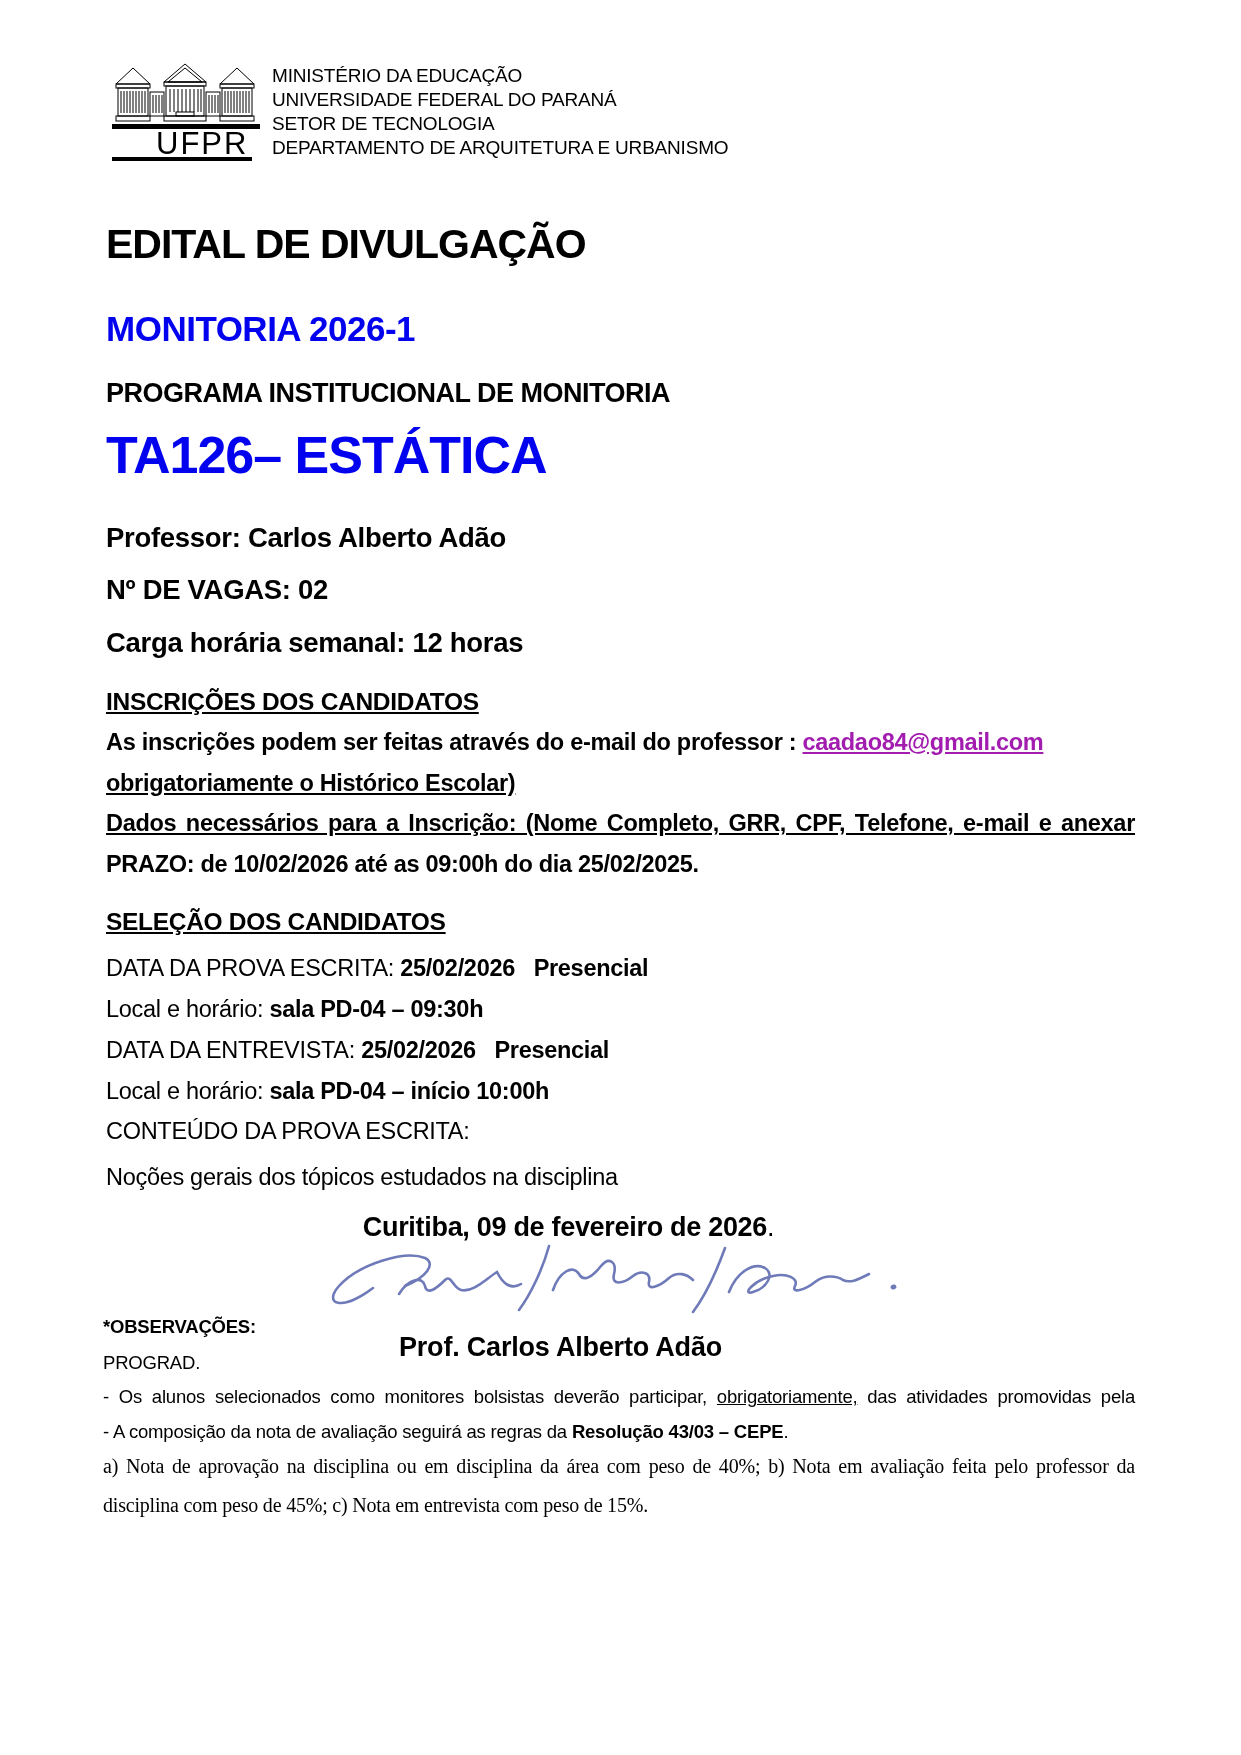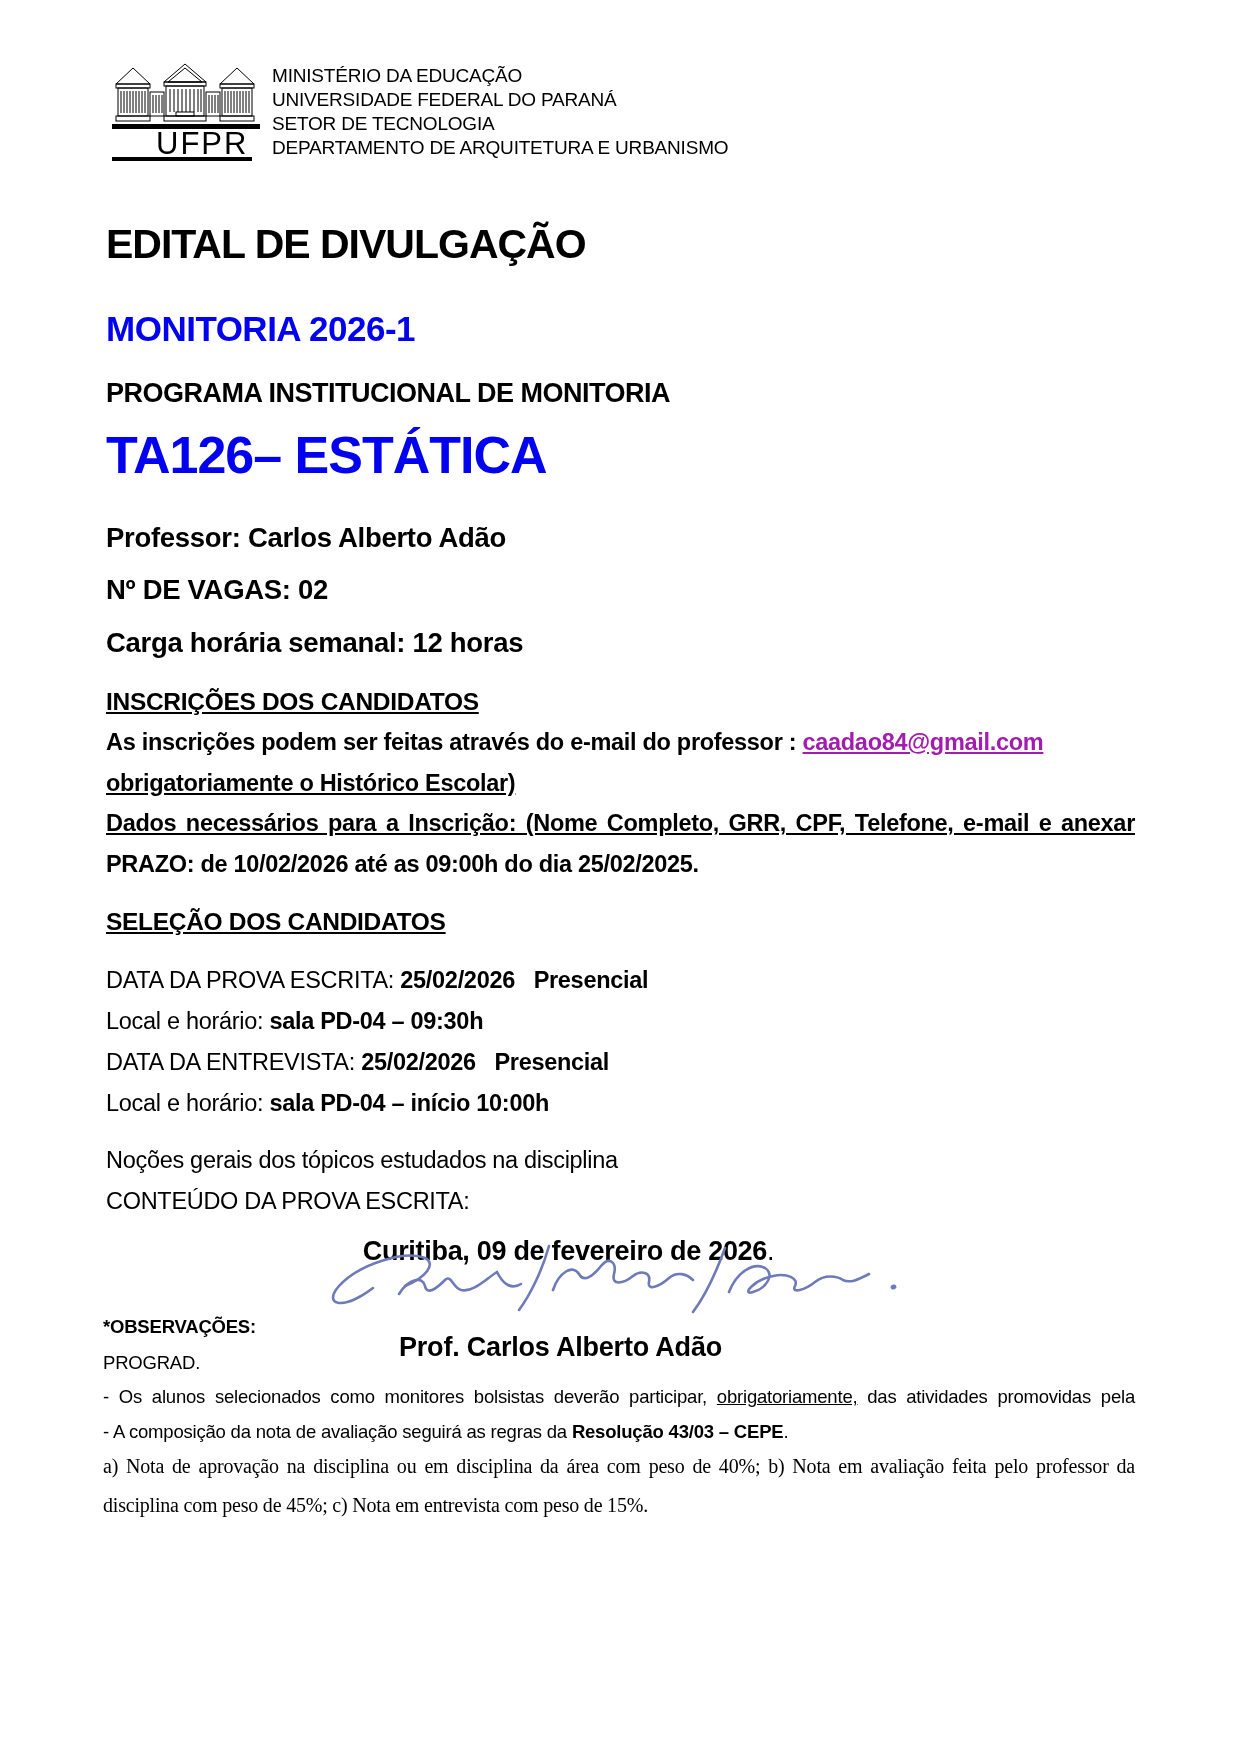--- a/index.html
+++ b/index.html
@@ -17,21 +17,21 @@
   .center-off{text-align:left;padding-right:104px;}
   .t-edital{margin-top:224px;font-size:41px;font-weight:bold;letter-spacing:-1px;line-height:1;}
   .t-monitoria{margin-top:46px;font-size:35px;font-weight:bold;letter-spacing:-0.5px;line-height:1;}
   .t-programa{margin-top:34px;font-size:27px;font-weight:bold;letter-spacing:-0.5px;line-height:1;}
   .t-course{margin-top:22px;font-size:52px;font-weight:bold;letter-spacing:-1px;line-height:1;}
   .blue{color:#0202ee;}
   #body-lines{margin-top:42px;}
   .line{font-size:23.5px;line-height:1.1;margin-bottom:15px;letter-spacing:-0.3px;white-space:pre-wrap;}
   .line.lg{font-size:27.5px;margin-bottom:22px;}
   .line.hd{font-size:24.5px;margin-bottom:14px;margin-top:31px;}
-  .line.gap{margin-top:32px;}
+  .line.gap{margin-top:20px;}
   .line.curitiba{font-size:27px;text-align:center;padding-right:104px;margin-top:22px;}
   .b{font-weight:bold;}
   .u{text-decoration:underline;}
   a.link{color:#a21caf;cursor:pointer;}
   .jlast{text-align:justify;text-align-last:justify;}
   
   .sig-wrap{position:absolute;left:0;top:1238px;width:1241px;text-align:center;}
   .sig-name{margin-top:2px;font-size:27px;font-weight:bold;letter-spacing:-0.2px;text-align:center;padding-right:128px;padding-left:8px;}
   
   .obs{position:absolute;left:103px;top:1316px;width:1032px;}
@@ -100,22 +100,22 @@
         <div class="line hd"><span class="b u">INSCRIÇÕES DOS CANDIDATOS</span></div>
         <div class="line"><span class="b">As inscrições podem ser feitas através do e-mail do professor : </span><a class="b u link">caadao84@gmail.com</a></div>
         <div class="line"><span class="b u">obrigatoriamente o Histórico Escolar)</span></div>
         <div class="line jlast"><span class="b u">Dados necessários para a Inscrição: (Nome Completo, GRR, CPF, Telefone, e-mail e anexar</span></div>
         <div class="line"><span class="b">PRAZO: de 10/02/2026 até as 09:00h do dia 25/02/2025.</span></div>
         <div class="line hd"><span class="b u">SELEÇÃO DOS CANDIDATOS</span></div>
         <div class="line gap"><span>DATA DA PROVA ESCRITA: </span><span class="b">25/02/2026   Presencial</span></div>
         <div class="line"><span>Local e horário: </span><span class="b">sala PD-04 – 09:30h</span></div>
         <div class="line"><span>DATA DA ENTREVISTA: </span><span class="b">25/02/2026   Presencial</span></div>
         <div class="line"><span>Local e horário: </span><span class="b">sala PD-04 – início 10:00h</span></div>
+        <div class="line"><span>CONTEÚDO DA PROVA ESCRITA:</span></div>
         <div class="line gap"><span>Noções gerais dos tópicos estudados na disciplina</span></div>
-        <div class="line"><span>CONTEÚDO DA PROVA ESCRITA:</span></div>
         <div class="line curitiba"><span class="b">Curitiba, 09 de fevereiro de 2026</span><span>.</span></div>
       </div>
   </div>
 
   <div class="sig-wrap">
     <svg width="600" height="88" viewBox="0 0 600 88">
       <g fill="none" stroke="#6f7ab8" stroke-width="2.6" stroke-linecap="round">
 
         <path d="M52,50 C20,74 2,66 18,48 C38,26 84,12 104,20 C116,26 104,40 84,48"></path>
 

